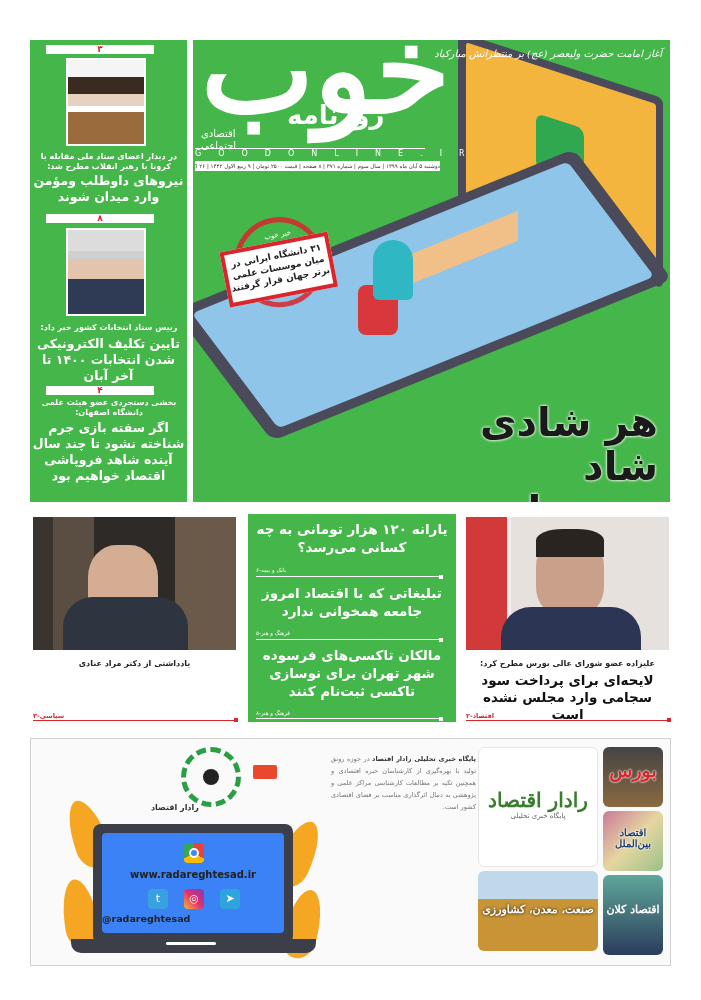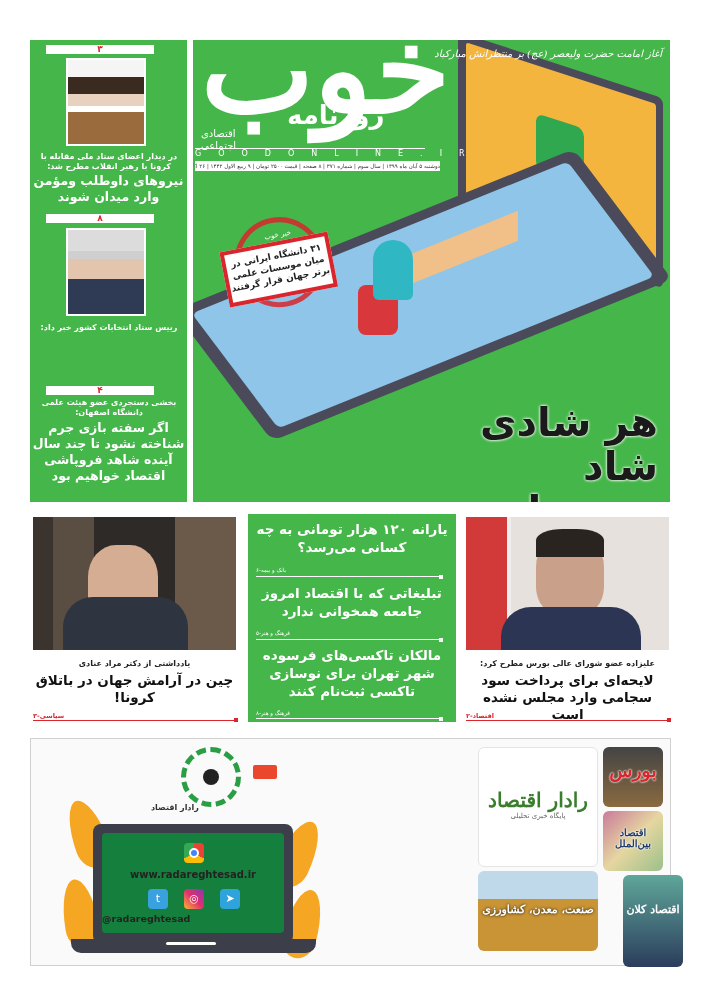--- a/index.html
+++ b/index.html
@@ -48,21 +48,21 @@
 
   #mid { position: absolute; left: 248px; top: 514px; width: 208px; height: 208px; background: #45b649; }
   .mid-title { position: absolute; left: 4px; width: 200px; color: #fff; font-size: 13.5px; font-weight: bold; text-align: center; line-height: 18px; }
   .mid-tag { position: absolute; left: 8px; color: #fff; font-size: 5.5px; }
   .mid-rule { position: absolute; left: 8px; width: 185px; height: 1px; background: #fff; }
   .mid-rule::after { content: ""; position: absolute; right: -2px; top: -1.5px; width: 4px; height: 4px; background: #fff; }
 
   
   #ad { position: absolute; left: 30px; top: 738px; width: 641px; height: 228px; border: 1px solid #d0d0d0; background: #fafafa; }
   .laptop { position: absolute; left: 62px; top: 85px; width: 200px; height: 120px; background: #3c3f4a; border-radius: 8px; }
-  .laptop-screen { position: absolute; left: 9px; top: 9px; width: 182px; height: 100px; background: #15803d; border-radius: 4px; }
+  .laptop-screen { position: absolute; left: 9px; top: 9px; width: 182px; height: 100px; background: #3b82f6; border-radius: 4px; }
   .laptop-base { position: absolute; left: 40px; top: 200px; width: 245px; height: 14px; background: #3c3f4a; border-radius: 0 0 10px 10px; }
   .laptop-base::after { content: ""; position: absolute; left: 95px; top: 3px; width: 50px; height: 3px; background: #fff; border-radius: 2px; }
   .url-text { position: absolute; left: 0; width: 182px; top: 36px; text-align: center; font-size: 10px; font-weight: bold; color: #222; direction: ltr; }
   .handle-text { position: absolute; left: 0; width: 182px; top: 80px; text-align: left; font-size: 9.5px; font-weight: bold; color: #222; direction: ltr; }
   .chrome-icon { position: absolute; left: 82px; top: 10px; width: 20px; height: 20px; border-radius: 4px; background: conic-gradient(#ea4335 0 120deg, #fbbc05 120deg 240deg, #34a853 240deg 360deg); }
   .chrome-icon::after { content: ""; position: absolute; left: 5px; top: 5px; width: 10px; height: 10px; border-radius: 50%; background: #4285f4; border: 2px solid #fff; box-sizing: border-box; }
   .soc { position: absolute; top: 56px; width: 20px; height: 20px; border-radius: 4px; color: #fff; font-size: 11px; text-align: center; line-height: 20px; }
   .radar { position: absolute; left: 150px; top: 8px; width: 60px; height: 60px; border: 5px dashed #2a9e44; border-radius: 50%; }
   .radar::after { content: ""; position: absolute; left: 17px; top: 17px; width: 16px; height: 16px; border-radius: 50%; background: #222; }
   .radar-label { position: absolute; left: 120px; top: 64px; font-size: 8px; font-weight: bold; color: #333; }
@@ -77,20 +77,21 @@
 
 <div id="sidebar">
   <div class="sb-num" style="top:5px">۳</div>
   <div class="sb-photo" style="top:18px; background: linear-gradient(#f5f5f5 0 20%, #3a2a20 20% 40%, #e8d2bf 40% 55%, #ffffff 55% 62%, #9a6b3d 62%);"></div>
   <div class="sb-kicker" style="top:112px">در دیدار اعضای ستاد ملی مقابله با کرونا با رهبر انقلاب مطرح شد:</div>
   <a class="sb-title" style="top:133px">نیروهای داوطلب ومؤمن وارد میدان شوند</a>
 
   <div class="sb-num" style="top:174px">۸</div>
   <div class="sb-photo" style="top:188px; background: linear-gradient(#dcdcdc 0 25%, #cfcfcf 25% 35%, #e3c5ad 35% 58%, #2f3a55 58%);"></div>
   <div class="sb-kicker" style="top:283px">رییس ستاد انتخابات کشور خبر داد:</div>
+  <a class="sb-title" style="top:296px">تایین تکلیف الکترونیکی شدن انتخابات ۱۴۰۰ تا آخر آبان</a>
 
   <div class="sb-num" style="top:346px">۴</div>
   <div class="sb-kicker" style="top:358px">بخشی دستجردی عضو هیئت علمی دانشگاه اصفهان:</div>
   <a class="sb-title" style="top:380px">اگر سفته بازی جرم شناخته نشود تا چند سال آینده شاهد فروپاشی اقتصاد خواهیم بود</a>
 </div>
 
 <div id="hero">
   <div class="monitor">
     <div class="monitor-screen">
       <div class="app-icon"></div>
@@ -122,21 +123,20 @@
     <span>شاد نیست!</span>
   </a>
 </div>
 
 <div class="card" style="left:30px">
   <div class="card-photo" style="background: linear-gradient(90deg, #3b342e 0 10%, #5a4d42 10% 30%, #2e2a27 30% 70%, #6b5a4a 70%); ">
     <div style="position:absolute;left:55px;top:28px;width:70px;height:80px;background:#d4ad93;border-radius:40% 40% 30% 30%;"></div>
     <div style="position:absolute;left:30px;top:80px;width:125px;height:60px;background:#2e3440;border-radius:30px 30px 0 0;"></div>
   </div>
   <div class="card-kicker">یادداشتی از دکتر مراد عنادی</div>
-  <div class="card-title">چین در آرامش جهان در باتلاق کرونا!</div>
   <div class="card-tag">سیاسی-۳</div>
   <div class="card-rule"></div>
 </div>
 
 <div id="mid">
   <a class="mid-title" style="top:6px">یارانه ۱۲۰ هزار تومانی به چه کسانی می‌رسد؟</a>
   <div class="mid-tag" style="top:53px">بانک و بیمه-۶</div>
   <div class="mid-rule" style="top:62px"></div>
   <a class="mid-title" style="top:70px">تبلیغاتی که با اقتصاد امروز جامعه همخوانی ندارد</a>
   <div class="mid-tag" style="top:116px">فرهنگ و هنر-۵</div>
@@ -173,30 +173,33 @@
       <div class="chrome-icon"></div>
       <a class="url-text">www.radareghtesad.ir</a>
       <div class="soc" style="left:46px;background:#3aa1e0">t</div>
       <div class="soc" style="left:82px;background:linear-gradient(45deg,#f7b733,#e1306c,#833ab4)">◎</div>
       <div class="soc" style="left:118px;background:#2fa3dc">➤</div>
       <a class="handle-text">@radareghtesad</a>
     </div>
   </div>
   <div class="laptop-base"></div>
 
+  <div class="ad-text">
+    <b>پایگاه خبری تحلیلی رادار اقتصاد</b><span> در حوزه رونق تولید با بهره‌گیری از کارشناسان خبره اقتصادی و همچنین تکیه بر مطالعات کارشناسی مراکز علمی و پژوهشی به دنبال اثرگذاری مناسب بر فضای اقتصادی کشور است.</span>
+  </div>
 
   <div class="tile" style="left:447px;top:8px;width:120px;height:120px;background:#fff;border:1px solid #e5e5e5;">
     <div style="margin-top:40px;color:#3a7d2c;font-size:20px;">رادار اقتصاد</div>
     <div style="color:#666;font-size:7px;font-weight:normal;font-family:'DejaVu Sans',sans-serif;">پایگاه خبری تحلیلی</div>
   </div>
   <div class="tile" style="left:572px;top:8px;width:60px;height:60px;background:linear-gradient(#444,#8a6a40);">
     <div style="margin-top:12px;color:#d8262c;font-size:19px;text-shadow:0 0 2px #fff,0 0 2px #fff;">بورس</div>
   </div>
   <div class="tile" style="left:572px;top:72px;width:60px;height:60px;background:linear-gradient(135deg,#c97a9a,#e6d6a0,#9bc08a);">
     <div style="margin-top:16px;color:#1f3c6a;font-size:10px;text-shadow:0 0 2px #fff,0 0 2px #fff;">اقتصاد بین‌الملل</div>
   </div>
   <div class="tile" style="left:447px;top:132px;width:120px;height:80px;background:linear-gradient(#bfd8ea 0 35%, #c89436 35%);">
     <div style="margin-top:32px;color:#fff;font-size:11px;text-shadow:0 0 3px #000;">صنعت، معدن، کشاورزی</div>
   </div>
-  <div class="tile" style="left:572px;top:136px;width:60px;height:92px;background:linear-gradient(#5fa69a,#2b3d5c);margin-left:20px;">
+  <div class="tile" style="left:572px;top:136px;width:60px;height:80px;background:linear-gradient(#5fa69a,#2b3d5c);">
     <div style="margin-top:28px;color:#fff;font-size:11px;">اقتصاد کلان</div>
   </div>
 </div>
 
 </body></html>

